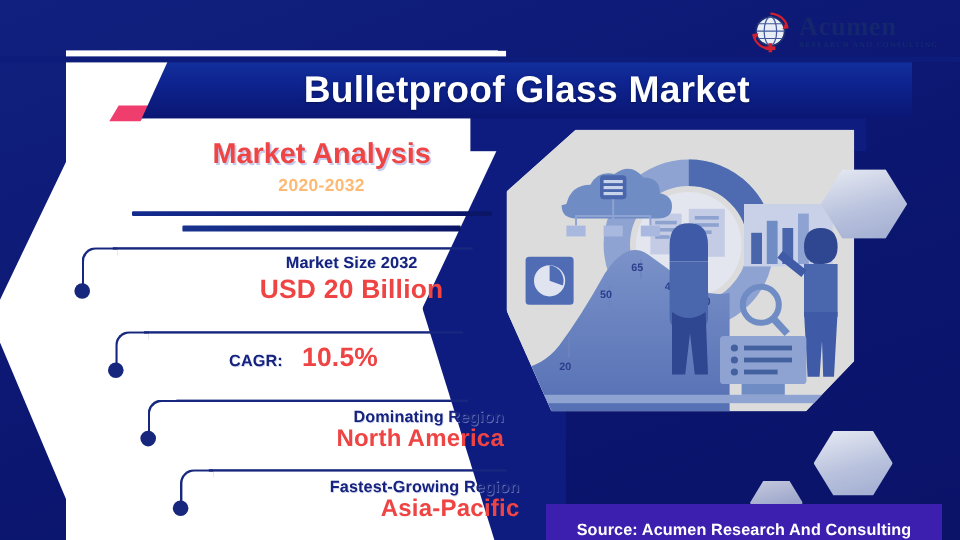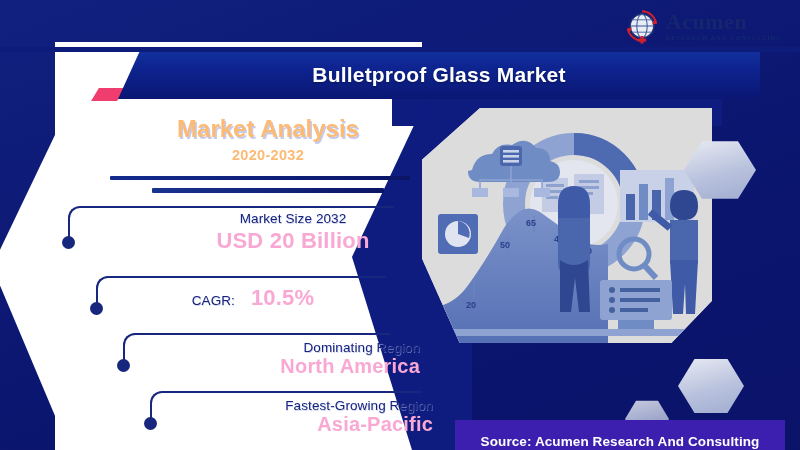--- a/index.html
+++ b/index.html
@@ -31,57 +31,57 @@
   }
 
   
   .title-bar{
     position:absolute;left:118px;top:51px;width:642px;height:48px;
     background:linear-gradient(180deg,#12309c 0%,#0e2490 35%,#0a1673 100%);
     clip-path:polygon(3.4% 0%, 100% 0%, 100% 100%, 0% 100%);
     display:flex;align-items:center;justify-content:center;
   }
   .title-bar .t{
-    color:#ffffff;font-size:21px;font-weight:bold;letter-spacing:.2px;
+    color:#ffffff;font-size:31px;font-weight:bold;letter-spacing:.2px;
     text-shadow:0 1px 2px rgba(0,0,0,.35);
   }
 
   
   .logo{position:absolute;right:18px;top:5px;height:42px;display:flex;align-items:center;gap:5px;}
   .logo-mark{width:38px;height:38px;position:relative;flex:0 0 auto;}
   .logo-text{display:flex;flex-direction:column;line-height:1;}
   .logo-name{font-family:"Liberation Serif",serif;font-weight:bold;font-size:22px;
     color:#15266e;letter-spacing:.5px;}
   .logo-sub{font-family:"Liberation Serif",serif;font-size:6.2px;color:#18306f;
     letter-spacing:1.25px;margin-top:2px;}
   .logo-bar{position:absolute;left:0;right:0;top:47px;height:5px;background:#0d1b7a;}
 
   
   .ma-title{
     position:absolute;left:118px;top:115px;width:300px;text-align:center;
-    font-size:24px;font-weight:bold;color:#fdba74;
+    font-size:24px;font-weight:bold;color:#ef4444;
     text-shadow:1.5px 1.5px 0 rgba(150,160,220,.55);
   }
   .ma-years{
     position:absolute;left:118px;top:147px;width:300px;text-align:center;
     font-size:14.5px;font-weight:bold;color:#fdba74;letter-spacing:.3px;
   }
   .rule1{position:absolute;left:110px;top:176px;width:300px;height:4px;
     background:linear-gradient(90deg,#132b8e,#0b1566);border-radius:1px;}
   .rule2{position:absolute;left:152px;top:188px;width:232px;height:5px;
     background:linear-gradient(90deg,#18338f,#0b1566);border-radius:1px;}
 
   
   .stat{position:absolute;}
   .stat .label{
-    font-size:13.5px;font-weight:normal;color:#16237e;letter-spacing:.1px;
+    font-size:13.5px;font-weight:bold;color:#16237e;letter-spacing:.1px;
     text-shadow:.6px .6px 0 rgba(170,180,225,.55);
   }
   .stat .value{
-    font-size:22px;font-weight:bold;color:#f9a8d4;letter-spacing:.2px;
+    font-size:22px;font-weight:bold;color:#ef4444;letter-spacing:.2px;
   }
   .stat .value.small{font-size:20px;}
 
   
   .conn{position:absolute;}
   .conn .elbow{
     position:absolute;left:0;top:0;border-left:2.2px solid #17277e;
     border-top:2.2px solid #17277e;border-top-left-radius:12px;
   }
   .conn .dot{

